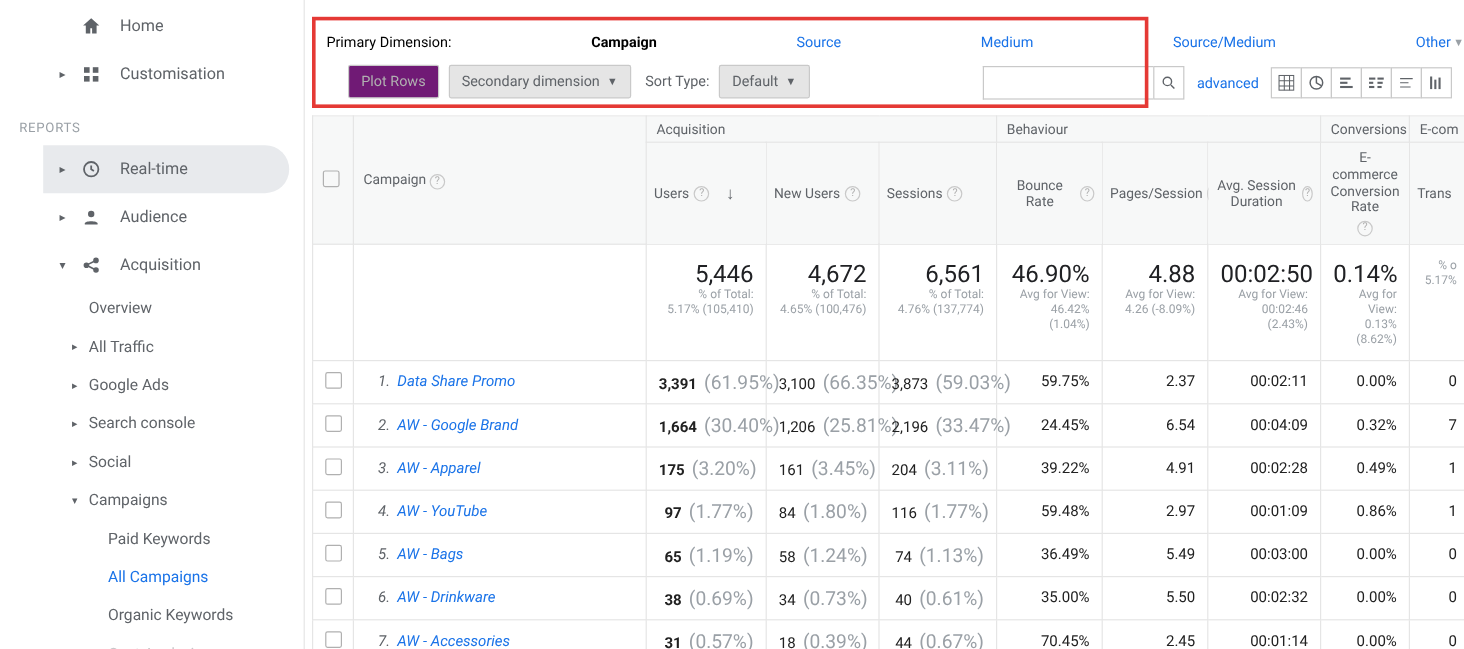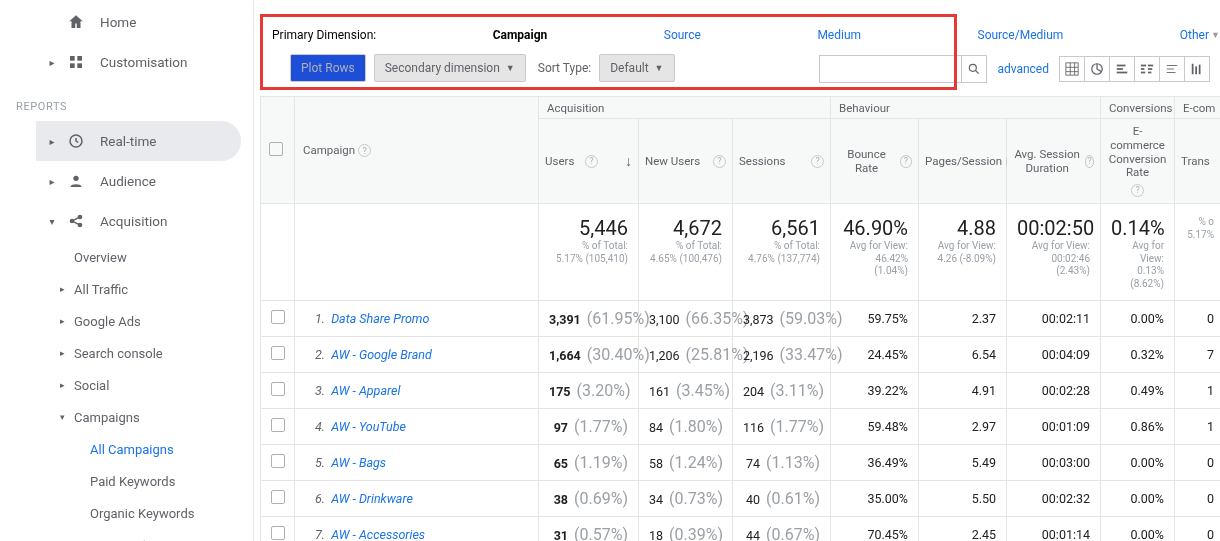--- a/index.html
+++ b/index.html
@@ -37,40 +37,40 @@
   .dim-bar{padding:28px 0 0 18px;}
   .dim-row{display:flex; align-items:center; gap:18px; font-size:12px;justify-content:space-between;}
   .dim-label{color:#000; font-weight:400;}
   .dim-tab{color:var(--link); cursor:pointer;}
   .dim-tab.active{color:#000; font-weight:700; position:relative;}
   .dim-tab.active::after{content:""; position:absolute; left:-6px; right:-6px; bottom:-6px; height:1px; background:transparent;}
   .dim-other{color:var(--link); display:flex; align-items:center; gap:2px;}
   .dim-other .dd{font-size:9px; color:#9aa0a6;}
   .toolbar-row{display:flex; align-items:center; gap:8px; padding:12px 0 12px 18px;}
   .btn{border:1px solid #c9c9c9; background:#e5e5e5; height:28px; display:flex; align-items:center; padding:0 10px; font-size:12px; color:#5f6368; border-radius:2px;}
-  .btn.disabled{background:#1d4ed8; color:#b0b0b0;}
+  .btn.disabled{background:#701a75; color:#b0b0b0;}
   .btn .dd{font-size:9px; margin-left:6px;}
   .toolbar-label{font-size:12px; color:#5f6368; margin-left:4px;}
   .right-tools{position:absolute; right:10px; top:55px; display:flex; align-items:center; gap:10px;}
   .search-wrap{display:flex; align-items:center;}
   .search-input{width:142px; height:28px; border:1px solid #c9c9c9; border-right:none; padding:0 6px; font-size:12px;}
   .search-btn{width:26px; height:28px; border:1px solid #c9c9c9; background:#fff; display:flex; align-items:center; justify-content:center;}
   .adv{color:var(--link); font-size:12px; cursor:pointer;}
   .view-icons{display:flex;}
   .vi{width:26px;height:26px; border:1px solid #c9c9c9; display:flex;align-items:center;justify-content:center; margin-left:-1px; background:#fff; cursor:pointer;}
   .vi.first{margin-left:0;}
   .vi svg{display:block;}
   
   .tablewrap{position:absolute; left:6px; right:0; top:96px; bottom:0; overflow:hidden;}
   table{border-collapse:collapse; width:100%; table-layout:fixed;}
   th,td{border:1px solid var(--border);}
   thead th{background:var(--header-bg); font-weight:400; color:#5f6368; font-size:11.5px; padding:6px 6px; vertical-align:middle; text-align:center;}
   thead .grp th{height:22px; padding:2px 8px; text-align:left; font-size:11.5px;}
   thead .sub th{height:70px; position:relative;}
-  thead .sub th .lbl{display:flex; align-items:center; justify-content:space-between; gap:4px;}
+  thead .sub th .lbl{display:flex; align-items:center; justify-content:flex-start; gap:4px;}
   .help{display:inline-flex; width:13px; height:13px; border:1px solid #c9c9c9; border-radius:50%; font-size:9px; color:#b0b0b0; align-items:center; justify-content:center;}
   .sort-arrow{font-size:14px; color:#5f6368;}
   thead th.check{width:34px;}
   tbody td{padding:8px 10px; font-size:12.5px; white-space:nowrap;}
   tbody td.ck{width:34px; text-align:center;}
   tbody td.name{border-left:none;font-style:italic;}
   tbody td.name a{color:var(--link); text-decoration:none;}
   tbody td.num{text-align:right;}
   tbody td.num .pct{color:#9aa0a6; font-size:16px; padding-left:6px;}
   tbody td .b{font-weight:700;}
@@ -165,24 +165,24 @@
       </div>
     <div class="side-sub">
         <span class="caret">▸</span>
         <span>Social</span>
       </div>
     <div class="side-sub">
         <span class="caret">▾</span>
         <span>Campaigns</span>
       </div>
     <div class="side-sub">
+        <span class="l3">Paid Keywords</span>
+      </div>
+    <div class="side-sub">
         <span class="l3 link">All Campaigns</span>
-      </div>
-    <div class="side-sub">
-        <span class="l3">Paid Keywords</span>
       </div>
     <div class="side-sub">
         <span class="l3">Organic Keywords</span>
       </div>
     <div class="side-sub" style="opacity:.35">
         <span class="l3">Cost Analysis</span>
       </div>
   </aside>
 
   <main class="main">

